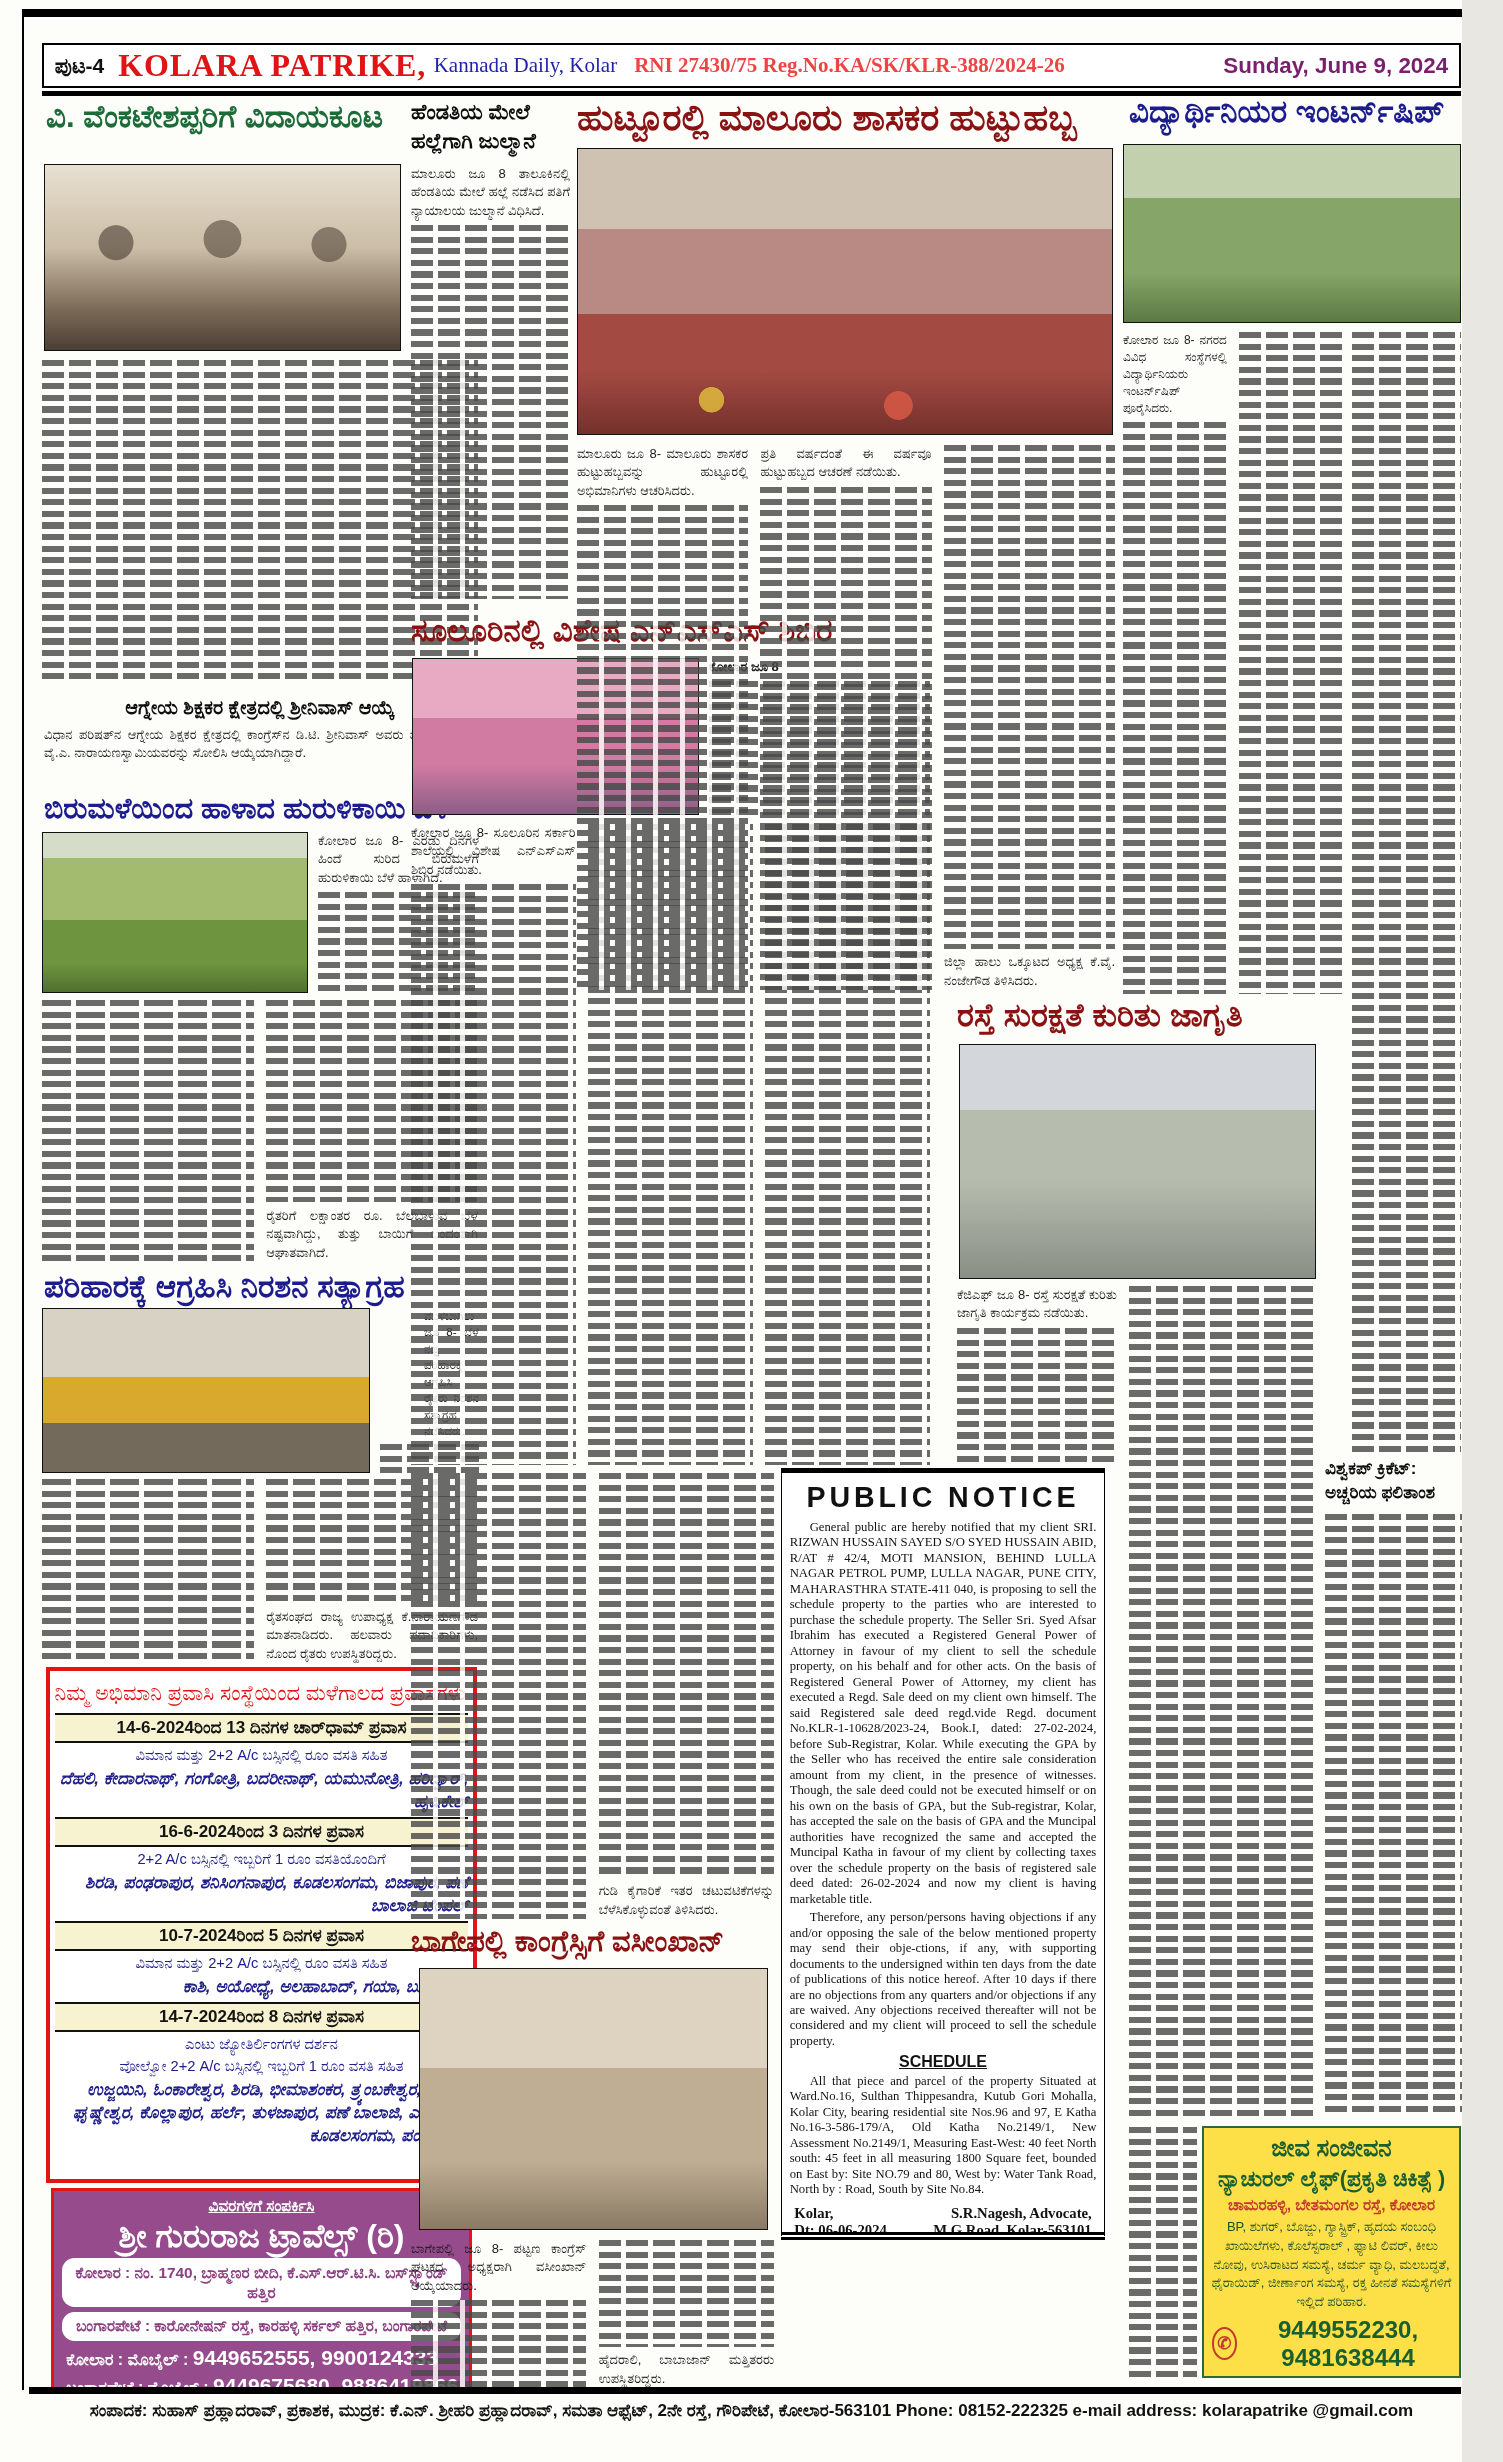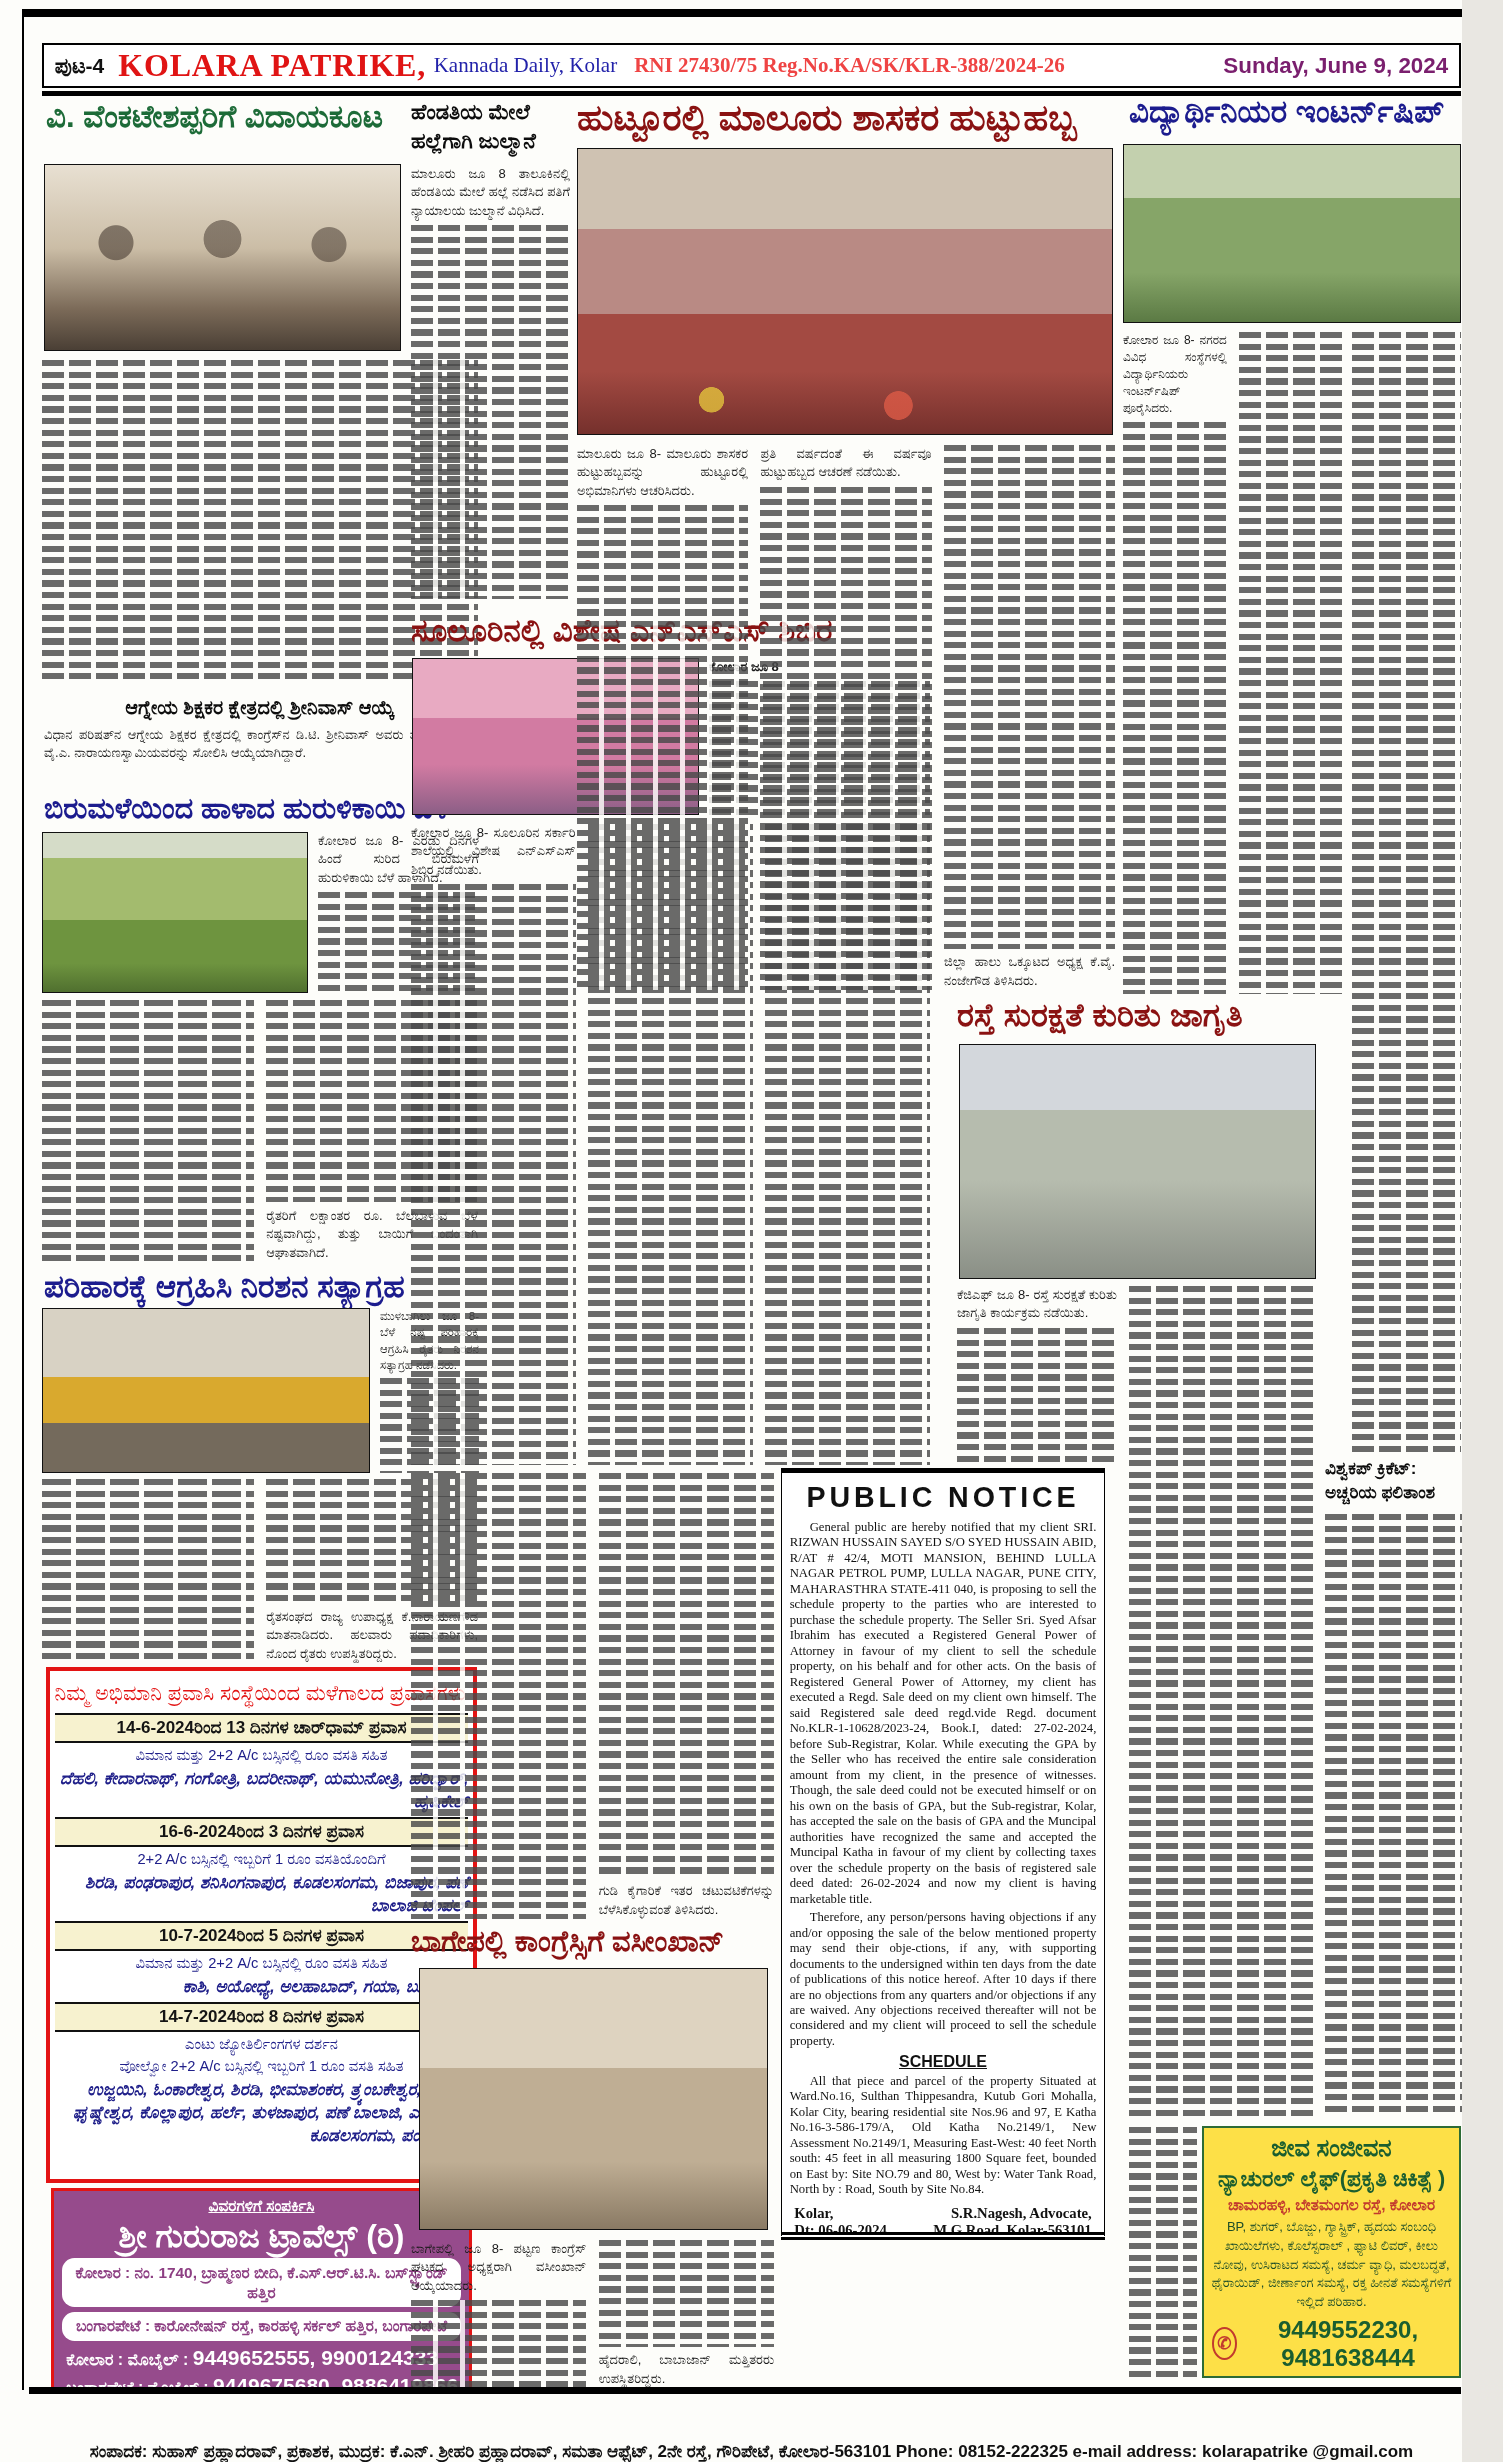--- a/index.html
+++ b/index.html
@@ -121,21 +121,21 @@
           <p class="real bod" style="margin:4.6px 0 0 0;">ರೈತರಿಗೆ ಲಕ್ಷಾಂತರ ರೂ. ಬೆಲೆಬಾಳುವ ಬೆಳೆ ನಷ್ಟವಾಗಿದ್ದು, ತುತ್ತು ಬಾಯಿಗೆ ಬಂದಂತಾಗಿ ಆಘಾತವಾಗಿದೆ.</p>
         </div>
     </div>
   </div>
 
   <div class="abs hl hl-navy" style="left:44px;top:1269px;width:432px;font-size:31px;">ಪರಿಹಾರಕ್ಕೆ ಆಗ್ರಹಿಸಿ ನಿರಶನ ಸತ್ಯಾಗ್ರಹ</div>
   <div class="abs ph ph4" style="left:42px;top:1308px;width:328px;height:165px;"></div>
   <div class="abs" style="left:380px;top:1308px;width:99px;height:165px;">
     <div class="subcols">
         <div class="subcol">
-          <p class="real bod" style="font-size:11.6px;">ಮುಳಬಾಗಿಲು ಜೂ 8- ಬೆಳೆ ನಷ್ಟ ಪರಿಹಾರಕ್ಕೆ ಆಗ್ರಹಿಸಿ ರೈತರು ನಿರಶನ ಸತ್ಯಾಗ್ರಹ ನಡೆಸಿದರು.</p>
+          <p class="real bod" style="font-size:11.6px;margin-left:44px;">ಮುಳಬಾಗಿಲು ಜೂ 8- ಬೆಳೆ ನಷ್ಟ ಪರಿಹಾರಕ್ಕೆ ಆಗ್ರಹಿಸಿ ರೈತರು ನಿರಶನ ಸತ್ಯಾಗ್ರಹ ನಡೆಸಿದರು.</p>
           <div class="ftx ftx2"></div>
         </div>
       </div>
   </div>
   <div class="abs" style="left:42px;top:1479px;width:436px;height:184px;">
     <div class="subcols">
       <div class="subcol">
           <div class="ftx"></div>
         </div>
       <div class="subcol">
@@ -328,16 +328,16 @@
     <div class="n2">ನ್ಯಾಚುರಲ್ ಲೈಫ್(ಪ್ರಕೃತಿ ಚಿಕಿತ್ಸೆ )</div>
     <div class="naddr">ಚಾಮರಹಳ್ಳಿ, ಬೇತಮಂಗಲ ರಸ್ತೆ, ಕೋಲಾರ</div>
     <div class="nbody">BP, ಶುಗರ್, ಬೊಜ್ಜು, ಗ್ಯಾಸ್ಟ್ರಿಕ್, ಹೃದಯ ಸಂಬಂಧಿ ಖಾಯಿಲೆಗಳು, ಕೊಲೆಸ್ಟರಾಲ್ , ಫ್ಯಾಟಿ ಲಿವರ್, ಕೀಲು ನೋವು, ಉಸಿರಾಟದ ಸಮಸ್ಯೆ, ಚರ್ಮ ವ್ಯಾಧಿ, ಮಲಬದ್ಧತೆ, ಥೈರಾಯಿಡ್, ಜೀರ್ಣಾಂಗ ಸಮಸ್ಯೆ, ರಕ್ತ ಹೀನತೆ ಸಮಸ್ಯೆಗಳಿಗೆ ಇಲ್ಲಿದೆ ಪರಿಹಾರ.</div>
     <div class="nph">
       <span class="phone-ic">✆</span>
       <span>9449552230, 9481638444</span>
     </div>
   </div>
 
   <div class="abs rule" style="left:29px;top:2387px;width:1432px;height:7px;"></div>
-  <div id="footer" class="abs" style="left:46px;top:2401px;width:1411px;margin-top:41px;">ಸಂಪಾದಕ: ಸುಹಾಸ್ ಪ್ರಹ್ಲಾದರಾವ್, ಪ್ರಕಾಶಕ, ಮುದ್ರಕ: ಕೆ.ಎನ್. ಶ್ರೀಹರಿ ಪ್ರಹ್ಲಾದರಾವ್, ಸಮತಾ ಆಫ್ಸೆಟ್, 2ನೇ ರಸ್ತೆ, ಗೌರಿಪೇಟೆ, ಕೋಲಾರ-563101   Phone: 08152-222325   e-mail address: kolarapatrike @gmail.com</div>
+  <div id="footer" class="abs" style="left:46px;top:2401px;width:1411px;">ಸಂಪಾದಕ: ಸುಹಾಸ್ ಪ್ರಹ್ಲಾದರಾವ್, ಪ್ರಕಾಶಕ, ಮುದ್ರಕ: ಕೆ.ಎನ್. ಶ್ರೀಹರಿ ಪ್ರಹ್ಲಾದರಾವ್, ಸಮತಾ ಆಫ್ಸೆಟ್, 2ನೇ ರಸ್ತೆ, ಗೌರಿಪೇಟೆ, ಕೋಲಾರ-563101   Phone: 08152-222325   e-mail address: kolarapatrike @gmail.com</div>
 
 </div>
 
 
 </body></html>

